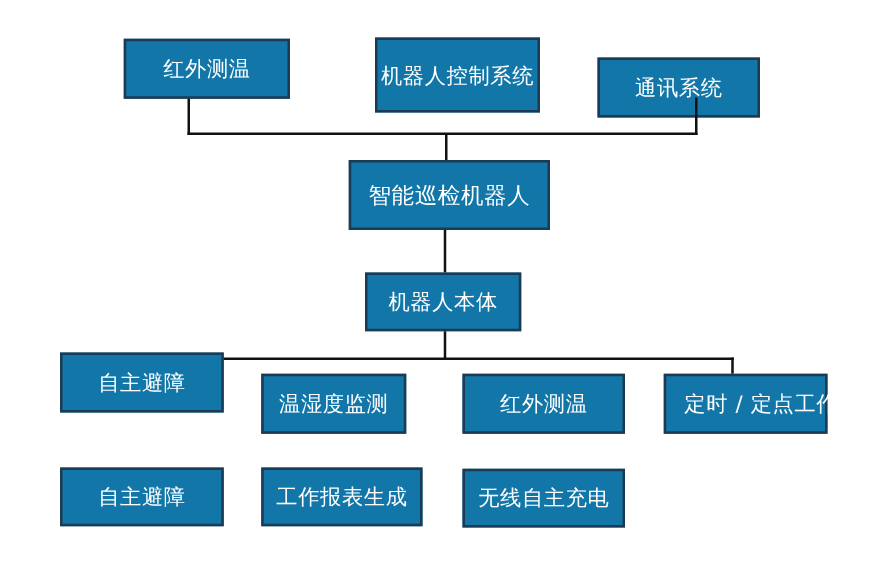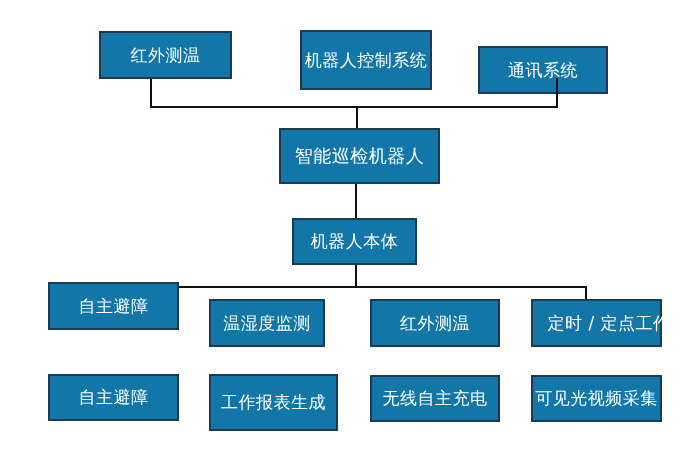--- a/index.html
+++ b/index.html
@@ -83,23 +83,20 @@
   <div class="node" style="left:370px; top:299px; width:130px; height:48px;">
     <span>红外测温</span>
   </div>
   <div class="node" style="left:531px; top:299px; width:131px; height:48px;padding-left:25px;">
     <span>定时 / 定点工作</span>
   </div>
 
   <div class="node" style="left:48px; top:374px; width:131px; height:47px;">
     <span>自主避障</span>
   </div>
-  <div class="node" style="left:209px; top:374px; width:129px; height:57px;">
+  <div class="node" style="left:209px; top:374px; width:129px; height:47px;">
     <span>工作报表生成</span>
   </div>
   <div class="node" style="left:370px; top:375px; width:130px; height:47px;">
     <span>无线自主充电</span>
   </div>
-  <div class="node" style="left:531px; top:375px; width:131px; height:47px;">
-    <span>可见光视频采集</span>
-  </div>
 
 </div>
 
 </body></html>

